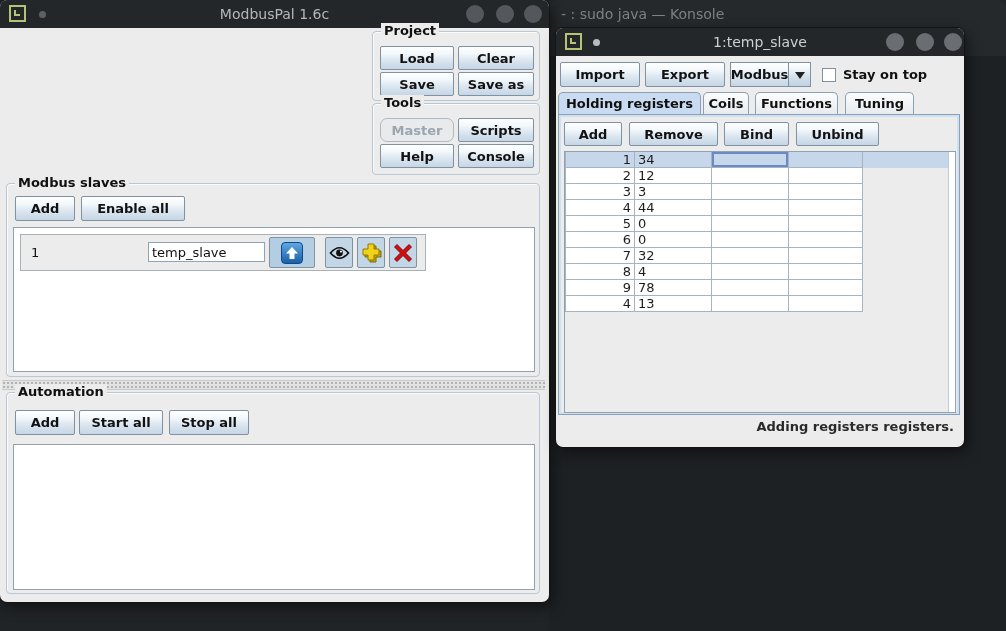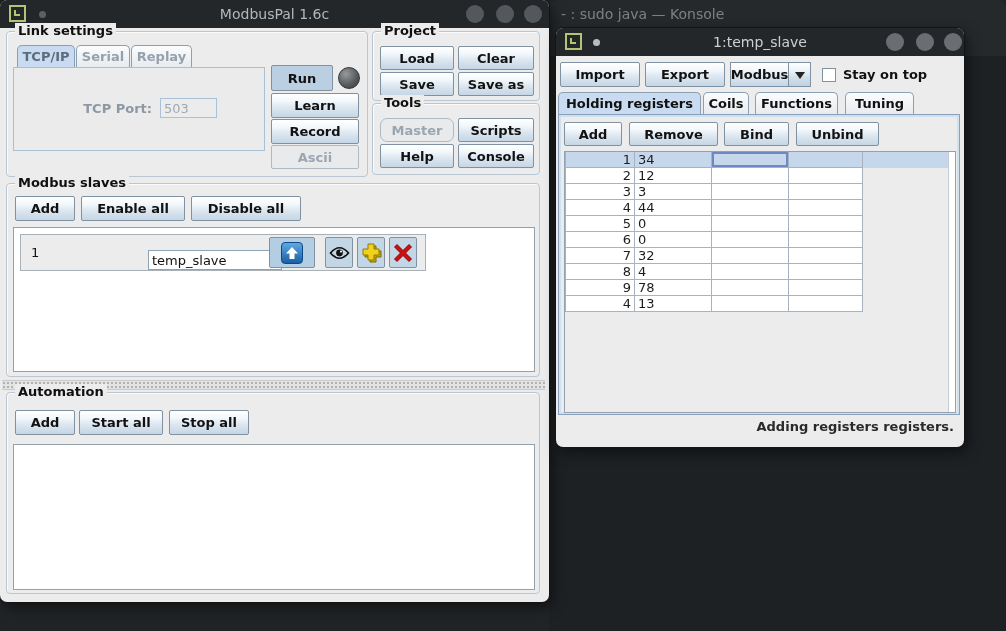--- a/index.html
+++ b/index.html
@@ -112,37 +112,20 @@
     <div class="winicon">
         <span></span>
       </div>
     <div class="tb-dot" style="left:39px; background:#5d6063;"></div>
     <div class="win-title" style="color:#b4b7ba;">ModbusPal 1.6c</div>
     <div class="tb-circle" style="left:466px;"></div>
     <div class="tb-circle" style="left:496px;"></div>
     <div class="tb-circle" style="left:524px;"></div>
   </div>
 
-  <div class="groupbox" style="left:6px; top:31px; width:362px; height:146px;">
-    <div class="grouptitle">Link settings</div>
-    <div class="tab selected muted-sel" style="left:10px; top:13px; width:58px;">TCP/IP</div>
-    <div class="tab muted" style="left:69px; top:13px; width:54px;">Serial</div>
-    <div class="tab muted" style="left:124px; top:13px; width:61px;">Replay</div>
-
-    <div class="abs" style="left:6px; top:35px; width:252px; height:84px; background:#ebebeb; border:1px solid #a9bfd2;">
-      <span class="abs" style="right:112px; top:33px; font-size:13px; font-weight:bold; color:#8c98a4;">TCP Port:</span>
-      <input class="tfield" style="left: 146px; top: 30px; width: 57px; height: 20px;" disabled="" value="503">
-    </div>
-
-    <div class="btn pressed" style="left:264px; top:33px; width:62px; height:26px;">Run</div>
-    <div class="led" style="left:331px; top:35px;"></div>
-    <div class="btn" style="left:264px; top:61px; width:88px; height:25px;">Learn</div>
-    <div class="btn" style="left:264px; top:87px; width:88px; height:25px;">Record</div>
-    <div class="btn disabled" style="left:264px; top:113px; width:88px; height:24px;">Ascii</div>
-  </div>
 
   <div class="groupbox" style="left:372px; top:31px; width:168px; height:70px;">
     <div class="grouptitle">Project</div>
     <div class="btn" style="left:7px; top:14px; width:74px; height:24px;">Load</div>
     <div class="btn" style="left:85px; top:14px; width:76px; height:24px;">Clear</div>
     <div class="btn" style="left:7px; top:40px; width:74px; height:24px;">Save</div>
     <div class="btn" style="left:85px; top:40px; width:76px; height:24px;">Save as</div>
   </div>
 
   <div class="groupbox" style="left:372px; top:103px; width:168px; height:72px;">
@@ -150,26 +133,25 @@
     <div class="btn disabled" style="left:7px; top:14px; width:74px; height:24px;border-radius:7px;">Master</div>
     <div class="btn" style="left:85px; top:14px; width:76px; height:24px;">Scripts</div>
     <div class="btn" style="left:7px; top:40px; width:74px; height:24px;">Help</div>
     <div class="btn" style="left:85px; top:40px; width:76px; height:24px;">Console</div>
   </div>
 
   <div class="groupbox" style="left:6px; top:183px; width:534px; height:194px;">
     <div class="grouptitle">Modbus slaves</div>
     <div class="btn" style="left:8px; top:12px; width:60px; height:25px;">Add</div>
     <div class="btn" style="left:74px; top:12px; width:104px; height:25px;">Enable all</div>
-    <div class="btn" style="left:184px; top:12px; width:110px; height:25px;">Disable all</div>
 
     <div class="white-panel" style="left:6px; top:43px; width:522px; height:145px;">
       <div class="abs" style="left:6px; top:6px; width:406px; height:37px; background:#ececec; border:1px solid #a8b0b8;">
         <span class="abs" style="left:10px; top:10px; font-size:13px; color:#111;">1</span>
-        <input class="tfield" style="left: 127px; top: 7px; width: 134px; height: 20px; margin-top: 8px;" value="temp_slave">
+        <input class="tfield" style="left: 127px; top: 7px; width: 117px; height: 20px;" value="temp_slave">
         <div class="btn icon-btn pressed" style="left:248px; top:2px; width:46px; height:31px;">
           <span class="arrow-chip">
             <svg width="16" height="16" viewBox="0 0 16 16">
                 <path d="M8 2 L14 8.5 H10.5 V14 H5.5 V8.5 H2 Z" fill="#ffffff"></path>
               </svg>
           </span>
         </div>
         <div class="btn icon-btn" style="left:304px; top:2px; width:28px; height:31px;">
           <svg width="21" height="14" viewBox="0 0 21 14">
               <path d="M1.5 7 Q10.5 -3.5 19.5 7 Q10.5 17.5 1.5 7 Z" fill="none" stroke="#111" stroke-width="1.7"></path>

